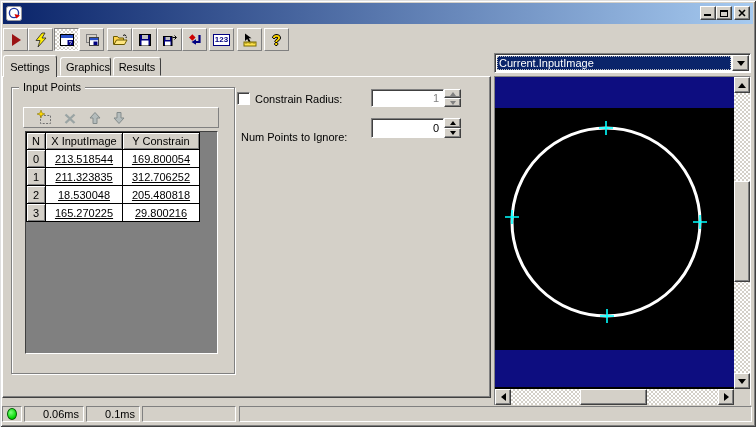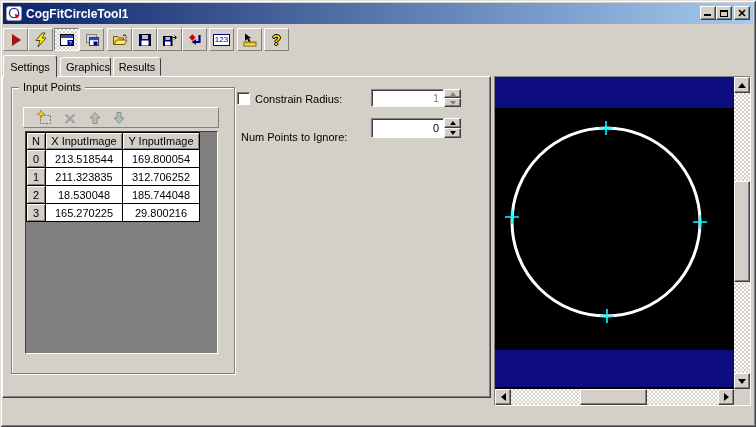--- a/index.html
+++ b/index.html
@@ -62,21 +62,21 @@
     background:#d4d0c8;border:1px solid;border-color:#ffffff #808080 #808080 #ffffff;
     box-sizing:border-box;display:flex;align-items:center;justify-content:center;
   }
   .tbtn.pressed{
     border-color:#808080 #ffffff #ffffff #808080;
     background-color:#ffffff;
     background-image:linear-gradient(45deg,#d4d0c8 25%,transparent 25%,transparent 75%,#d4d0c8 75%),
                      linear-gradient(45deg,#d4d0c8 25%,transparent 25%,transparent 75%,#d4d0c8 75%);
     background-size:4px 4px;background-position:0 0,2px 2px;
   }
-  .ic-123{border:1px solid #000080;color:#000080;background:#fff;font-size:8px;font-weight:normal;padding:1px 1px;line-height:8px;}
+  .ic-123{border:1px solid #000080;color:#000080;background:#fff;font-size:8px;font-weight:bold;padding:1px 1px;line-height:8px;}
   .ic-help{color:#ffd700;font-weight:bold;font-size:14px;line-height:14px;
     text-shadow:1px 0 #000,-1px 0 #000,0 1px #000,0 -1px #000;}
 
   
   .tab{
     position:absolute;top:57px;height:19px;background:#d4d0c8;z-index:1;
     border:1px solid;border-color:#ffffff #404040 #d4d0c8 #ffffff;
     border-radius:3px 3px 0 0;box-sizing:border-box;
     display:flex;align-items:center;justify-content:center;
   }
@@ -101,21 +101,21 @@
     border:1px solid;border-color:#404040 #ffffff #ffffff #404040;box-sizing:border-box;overflow:hidden;
   }
   table.grid{border-collapse:collapse;margin:0;}
   table.grid th,table.grid td{
     border:1px solid #000;font-weight:normal;font-size:11px;text-align:center;
     padding:0;height:17px;box-sizing:border-box;
   }
   table.grid th{
     background:#d4d0c8;box-shadow:inset 1px 1px 0 #ffffff,inset -1px -1px 0 #808080;
   }
-  table.grid td{background:#fff;height:18px;}
+  table.grid td{background:#fff;height:18px;text-decoration:underline;}
   .col-n{width:19px;} .col-x{width:77px;} .col-y{width:77px;}
 
   .checkbox{
     position:absolute;left:234px;top:15px;width:13px;height:13px;background:#fff;
     border:1px solid;border-color:#808080 #ffffff #ffffff #808080;
     box-shadow:inset 1px 1px 0 #404040;box-sizing:border-box;
   }
   .ctl-label{position:absolute;white-space:nowrap;}
   .spin{position:absolute;width:17px;display:flex;flex-direction:column;}
   .spin .sbtn{flex:1;display:flex;align-items:center;justify-content:center;}
@@ -162,21 +162,20 @@
 <body>
 
 <div class="window">
 
   <div class="titlebar">
     <svg class="app-icon" width="16" height="16" viewBox="0 0 16 16">
       <rect x="0.5" y="0.5" width="15" height="14" rx="2" fill="#ffffff" stroke="#9a9aa0"></rect>
       <circle cx="8" cy="7" r="4.6" fill="none" stroke="#2038a0" stroke-width="1.4"></circle>
       <polygon points="8.5,8 14,9.6 10.4,12.6" fill="#dd0000"></polygon>
     </svg>
-    <span class="title">CogFitCircleTool1</span>
     <span class="cap-btn btn3d cap-min">
         <span class="glyph-min"></span>
       </span>
     <span class="cap-btn btn3d cap-max">
         <span class="glyph-max"></span>
       </span>
     <span class="cap-btn btn3d cap-close">
       <svg width="8" height="8" viewBox="0 0 8 8">
           <path d="M1,1 L7,7 M7,1 L1,7" stroke="#000" stroke-width="1.6"></path>
         </svg>
@@ -291,36 +290,36 @@
         </svg>
       </div>
     </div>
 
     <div class="gridwrap">
       <table class="grid">
         <tbody>
             <tr>
           <th class="col-n">N</th>
           <th class="col-x">X InputImage</th>
-          <th class="col-y">Y InputImage</th>
+          <th class="col-y">Y Constrain</th>
         </tr>
         <tr>
           <th>0</th>
           <td>213.518544</td>
           <td>169.800054</td>
         </tr>
         <tr>
           <th>1</th>
           <td>211.323835</td>
           <td>312.706252</td>
         </tr>
         <tr>
           <th>2</th>
           <td>18.530048</td>
-          <td>185.744048</td>
+          <td>205.480818</td>
         </tr>
         <tr>
           <th>3</th>
           <td>165.270225</td>
           <td>29.800216</td>
         </tr>
       </tbody>
         </table>
     </div>
 
@@ -345,20 +344,28 @@
     <div class="spin" style="left:441px;top:41px;height:20px;">
       <div class="sbtn btn3d">
           <span class="tri tri-su"></span>
         </div>
       <div class="sbtn btn3d">
           <span class="tri tri-sd"></span>
         </div>
     </div>
   </div>
 
+  <div class="combo">
+    <div class="combo-sel">
+      <span>Current.InputImage</span>
+    </div>
+    <div class="combo-btn btn3d">
+      <span class="tri tri-d"></span>
+    </div>
+  </div>
 
   <div class="imgframe">
     <div class="imgclient">
       <div class="band top"></div>
       <div class="band bottom"></div>
       <svg class="overlay-svg" width="239" height="312" viewBox="0 0 239 312">
         <circle cx="111" cy="145" r="94" fill="none" stroke="#ffffff" stroke-width="3"></circle>
         <g stroke="#00ffff" stroke-width="1.6">
           <path d="M111,44 V58 M104,51 H118"></path>
           <path d="M112,232 V246 M105,239 H119"></path>
@@ -383,14 +390,27 @@
           <span class="tri tri-l"></span>
         </div>
       <div class="hsb-thumb btn3d"></div>
       <div class="sb-btn btn3d" style="left:223px;top:0;">
           <span class="tri tri-r"></span>
         </div>
     </div>
     <div class="sb-corner"></div>
   </div>
 
+  <div class="statusbar">
+    <div class="spanel" style="left:0;width:20px;justify-content:center;">
+      <span class="led"></span>
+    </div>
+    <div class="spanel" style="left:22px;width:60px;">
+      <span>0.06ms</span>
+    </div>
+    <div class="spanel" style="left:84px;width:54px;">
+      <span>0.1ms</span>
+    </div>
+    <div class="spanel" style="left:140px;width:94px;"></div>
+    <div class="spanel" style="left:237px;width:513px;"></div>
+  </div>
 
 </div>
 
 </body></html>

